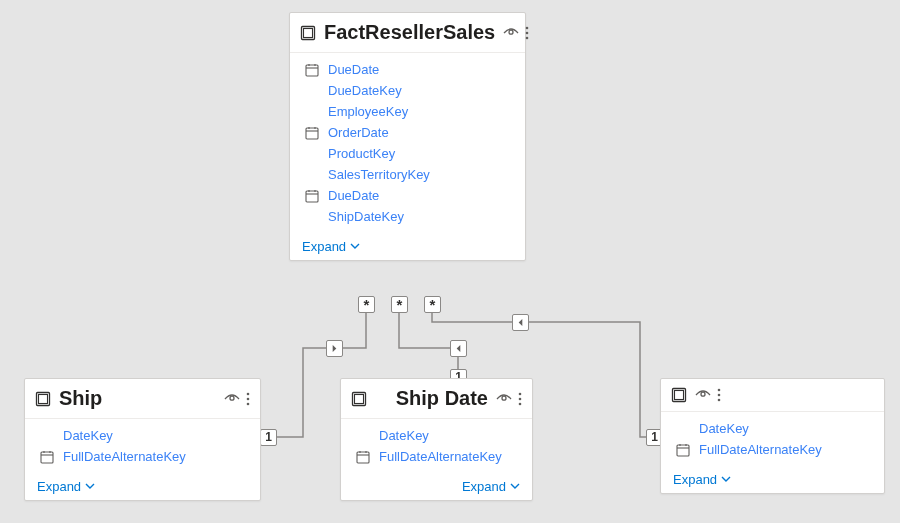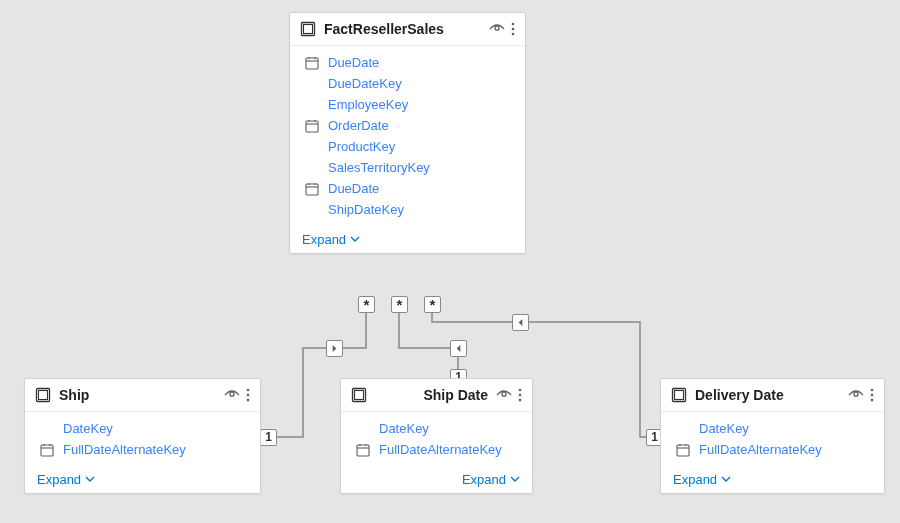--- a/index.html
+++ b/index.html
@@ -37,21 +37,21 @@
   }
   .tbl-header {
     display: flex;
     align-items: center;
     padding: 8px 10px 8px 10px;
     border-bottom: 1px solid #edebe9;
     gap: 8px;
   }
   .tbl-title {
     font-weight: 600;
-    font-size: 14px;
+    font-size: 20px;
     flex: 1;
     color: #201f1e;
   }
   .tbl-body {
     padding: 6px 0 6px 0;
   }
   .fld {
     display: flex;
     align-items: center;
     padding: 3px 10px 3px 14px;
@@ -331,21 +331,20 @@
 </div>
 
 <div class="tbl" style="left:660px; top:378px; width:225px;">
   <div class="tbl-header">
     <span class="icon">
       <svg width="16" height="16" viewBox="0 0 16 16">
             <rect x="1.5" y="1.5" width="13" height="13" rx="1" fill="none" stroke="#323130" stroke-width="1.3"></rect>
             <rect x="3.5" y="3.5" width="9" height="9" fill="none" stroke="#323130" stroke-width="1.1"></rect>
           </svg>
     </span>
-    <span class="tbl-title">Delivery Date</span>
     <span class="hdr-right">
       <span class="icon">
             <svg width="16" height="12" viewBox="0 0 16 12">
               <path d="M1 6 Q8 -2 15 6" fill="none" stroke="#605e5c" stroke-width="1.3"></path>
               <circle cx="8" cy="5.2" r="2" fill="none" stroke="#605e5c" stroke-width="1.3"></circle>
             </svg>
           </span>
       <span class="icon">
             <svg width="4" height="14" viewBox="0 0 4 14">
               <circle cx="2" cy="2" r="1.3" fill="#605e5c"></circle>

